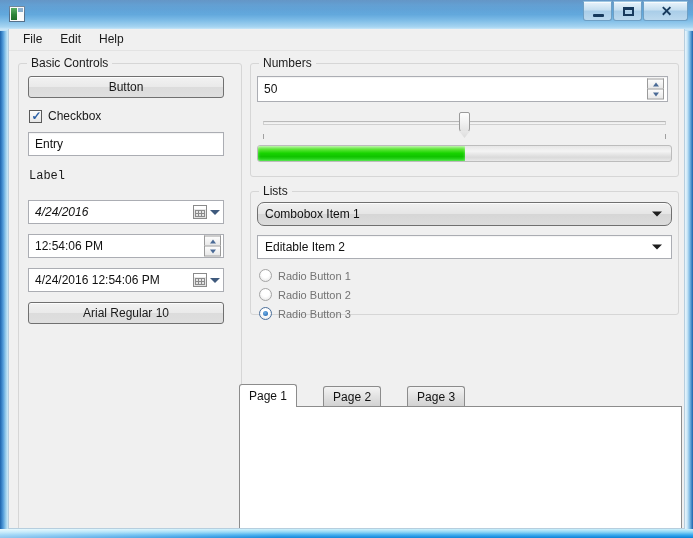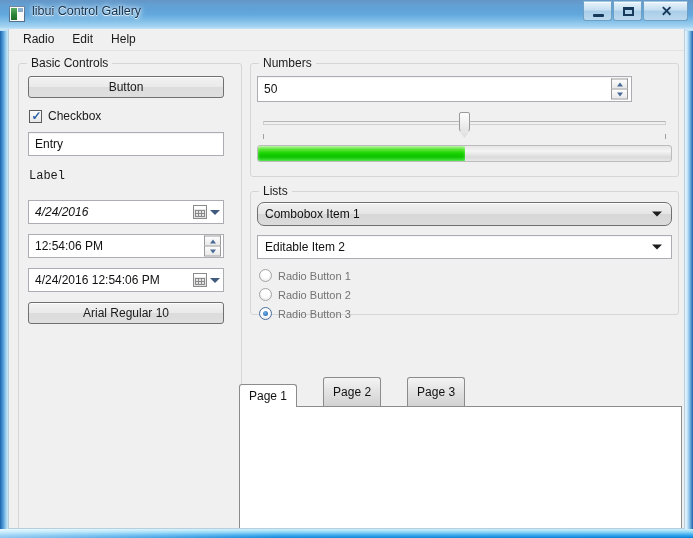--- a/index.html
+++ b/index.html
@@ -315,21 +315,21 @@
     content: ""; position: absolute; left: 3px; top: 3px;
     width: 5px; height: 5px; border-radius: 50%;
     background: radial-gradient(circle at 40% 35%, #6fb0e8, #1c5fa8);
   }
   .radiolabel { font-size: 11px; color: #737373; }
 
   
   .tabctl { position: absolute; }
   .tabstrip { position: absolute; left: 0; top: 0; height: 22px; display: flex; align-items: flex-end; gap: 24px; }
   .tab {
-    height: 29px;
+    height: 20px;
     padding: 0 9px;
     font-size: 12px; color: #111;
     display: flex; align-items: center;
     border: 1px solid #8c8c8c;
     border-bottom: none;
     border-radius: 3px 3px 0 0;
     background: linear-gradient(to bottom, #f4f4f4 0%, #e2e2e2 50%, #d2d2d2 100%);
     box-sizing: border-box;
     margin-right: 2px;
     position: relative;
@@ -357,38 +357,37 @@
   <div class="frame-outer"></div>
   <div class="frame-sides"></div>
   <div class="frame-bottom"></div>
   <div class="frame-bottom-inner"></div>
 
   <div class="titlebar">
     <div class="title-icon">
       <i></i>
         <b></b>
     </div>
-    <div class="title-text">libui Control Gallery</div>
     <div class="winbtns">
       <div class="winbtn">
         <span class="glyph-min"></span>
       </div>
       <div class="winbtn">
         <span class="glyph-max"></span>
       </div>
       <div class="winbtn close">
         <span class="glyph-close">✕</span>
       </div>
     </div>
   </div>
 
   <div class="client">
 
     <div class="menubar">
-      <div class="menuitem">Radio</div>
+      <div class="menuitem">File</div>
       <div class="menuitem">Edit</div>
       <div class="menuitem">Help</div>
     </div>
 
     <div class="content">
 
       <div class="groupbox" style="left:9px; top:12px; width:222px; height:468px;">
         <div class="group-title">Basic Controls</div>
 
         <div class="btn" style="left:9px; top:12px; width:196px; height:22px;">Button</div>
@@ -427,21 +426,21 @@
             <span class="dd-arrow"></span>
           </span>
         </div>
 
         <div class="btn" style="left:9px; top:238px; width:196px; height:22px;">Arial Regular 10</div>
       </div>
 
       <div class="groupbox" style="left:241px; top:12px; width:427px; height:112px;">
         <div class="group-title">Numbers</div>
 
-        <div class="textbox" style="left:6px; top:12px; width:375px; height:26px;">50
+        <div class="textbox" style="left:6px; top:12px; width:411px; height:26px;">50
           <span class="spin" style="right:3px;">
             <span class="spin-btn spin-up"></span>
             <span class="spin-btn spin-down"></span>
           </span>
         </div>
 
         <div class="slider" style="left:12px; top:48px; width:403px; height:28px;">
           <div class="slider-track"></div>
           <div class="slider-thumb" id="slider-thumb" style="left: 196px;"></div>
           <div class="slider-tick" style="left:0px;"></div>

